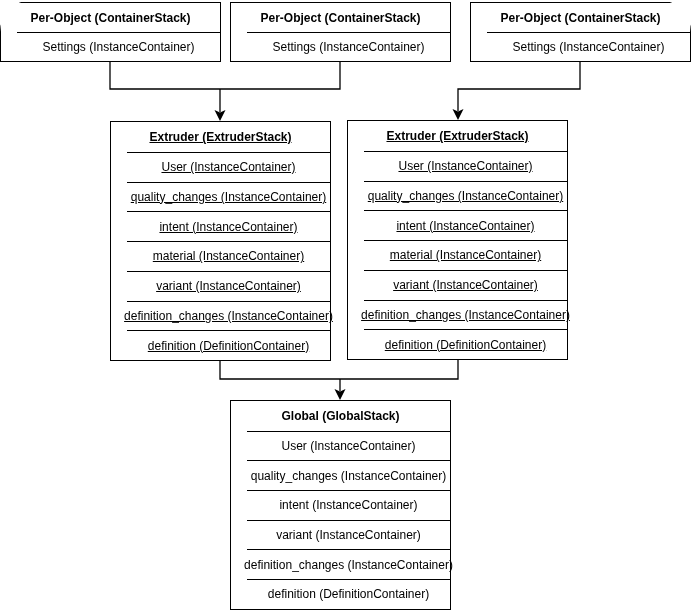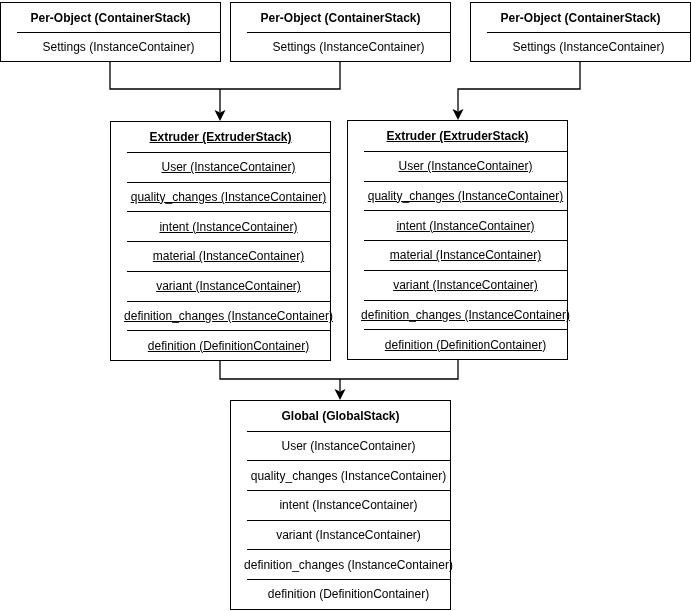--- a/index.html
+++ b/index.html
@@ -8,20 +8,21 @@
     background: #ffffff;
   }
   .canvas {
     position: relative;
     width: 691px;
     height: 611px;
     background: #ffffff;
     font-family: "Liberation Sans", "DejaVu Sans", sans-serif;
     color: #000000;
     overflow: hidden;
+    border-radius: 32px;
   }
   .connectors {
     position: absolute;
     left: 0;
     top: 0;
     width: 691px;
     height: 611px;
     pointer-events: none;
   }
   .stack-box {

